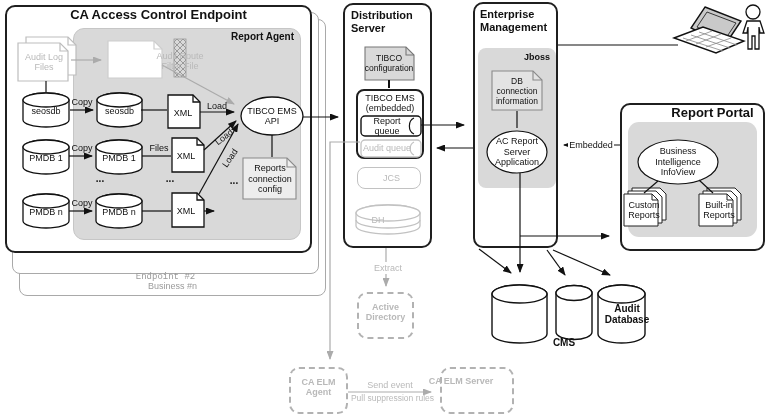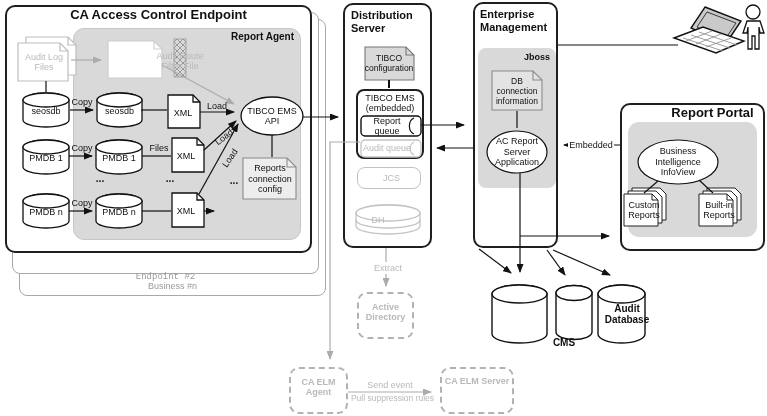--- a/index.html
+++ b/index.html
@@ -273,17 +273,17 @@
   <div class="lbl bold t12" style="left:620px;top:106px;width:145px;height:14px;padding-left:20px;">Report Portal</div>
   <div class="lbl" style="left:644px;top:143px;width:68px;height:38px;">Business Intelligence InfoView</div>
   <div class="lbl" style="left:623px;top:198px;width:42px;height:24px;">Custom Reports</div>
   <div class="lbl" style="left:698px;top:198px;width:42px;height:24px;">Built-in Reports</div>
 
   <div class="lbl bold t10" style="left:556px;top:304px;width:16px;height:14px;margin-top:32px;">CMS</div>
   <div class="lbl bold t10" style="left:599px;top:300px;width:56px;height:28px;">Audit Database</div>
 
   <div class="lbl faded bold" style="left:358px;top:299px;width:55px;height:26px;">Active Directory</div>
   <div class="lbl faded bold" style="left:290px;top:374px;width:57px;height:26px;">CA ELM Agent</div>
-  <div class="lbl faded bold" style="left:441px;top:374px;width:72px;height:14px;">CA ELM Server</div>
+  <div class="lbl faded bold" style="left:425px;top:374px;width:72px;height:14px;">CA ELM Server</div>
   <div class="lbl faded" style="left:360px;top:380px;width:60px;height:10px;">Send event</div>
   <div class="lbl faded t8" style="left:345px;top:394px;width:95px;height:10px;">Pull suppression rules</div>
 
 </div>
 
 </body></html>

